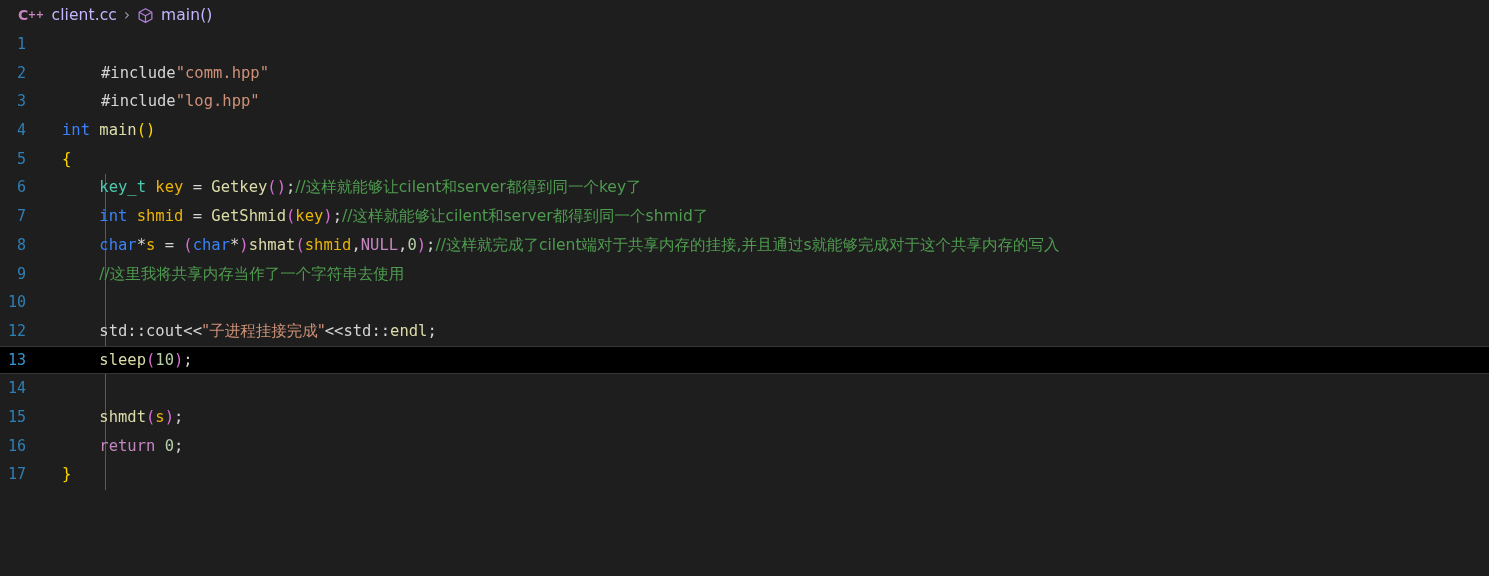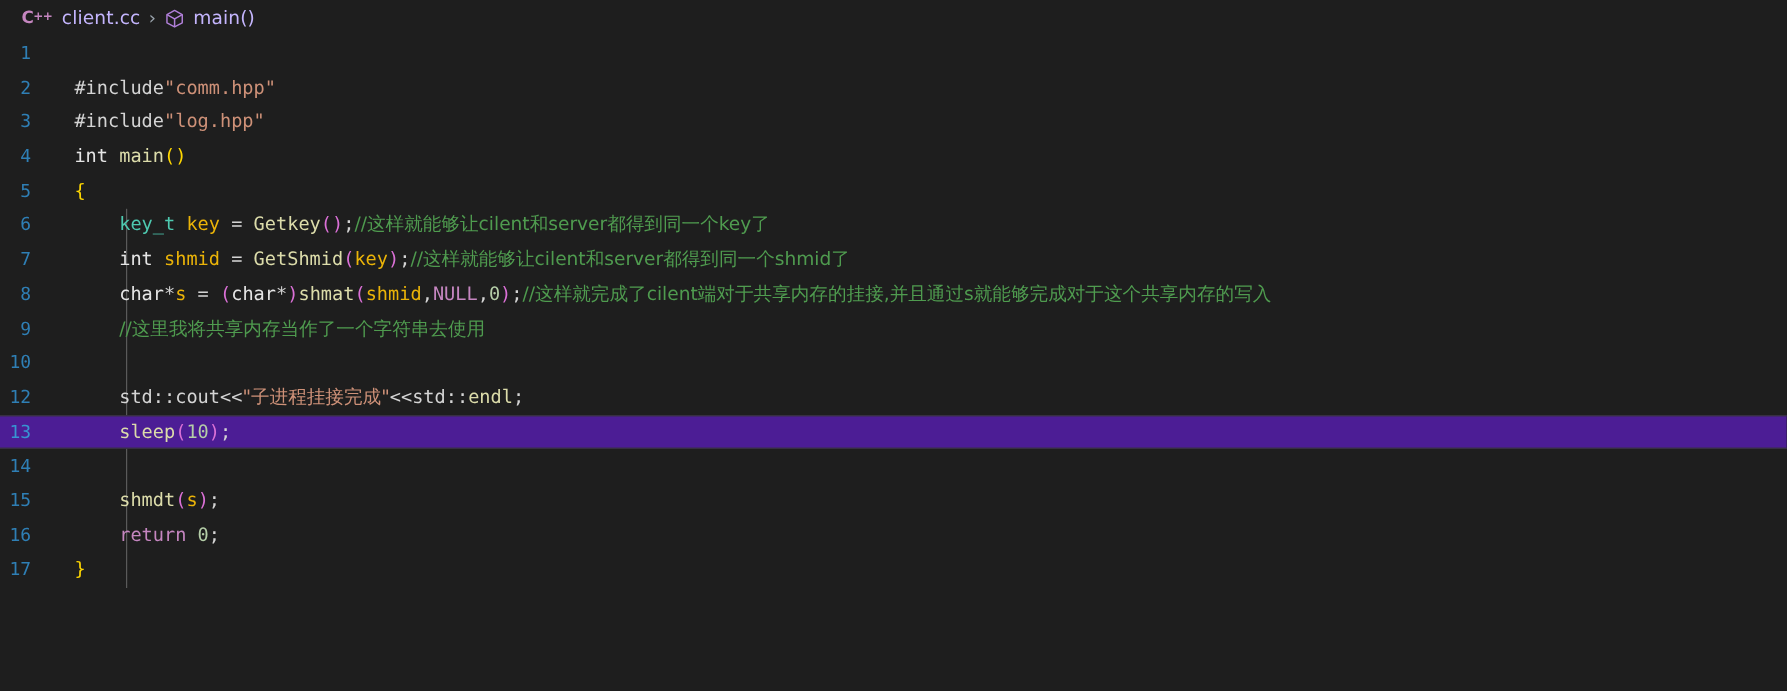--- a/index.html
+++ b/index.html
@@ -66,21 +66,21 @@
     line-height: 28.7px;
   }
   .code-line {
     position: relative;
     display: flex;
     height: 28.7px;
     align-items: center;
     white-space: pre;
   }
   .code-line.active {
-    background: #4c1d95;
+    background: #000000;
     border-top: 1px solid #353535;
     border-bottom: 1px solid #353535;
     height: 26.7px;
   }
   .lineno {
     width: 52px;
     min-width: 52px;
     text-align: right;
     padding-right: 26px;
     box-sizing: border-box;
@@ -104,23 +104,23 @@
     left: 105px;
     top: 143.5px;
     width: 1px;
     height: 316px;
     background: #5a5a5a;
     pointer-events: none;
   }
 
   
   .t-plain   { color: #d4d4d4; }
-  .t-directive { color: #d4d4d4; }
+  .t-directive { color: #d4d4d4; margin-left: 39px; }
   .t-string  { color: #ce9178; }
-  .t-keyword { color: #e5e5e5; }
+  .t-keyword { color: #3b82f6; }
   .t-type    { color: #4ec9b0; }
   .t-var     { color: #eab308; }
   .t-func    { color: #dcdcaa; }
   .t-paren   { color: #da70d6; }
   .t-brace   { color: #ffd700; }
   .t-comment { color: #4f9b4f; }
   .t-number  { color: #b5cea8; }
   .t-const   { color: #c586c0; }
   .t-op      { color: #d4d4d4; }
   .cjk { font-family: "DejaVu Sans", sans-serif; text-align: right; }

